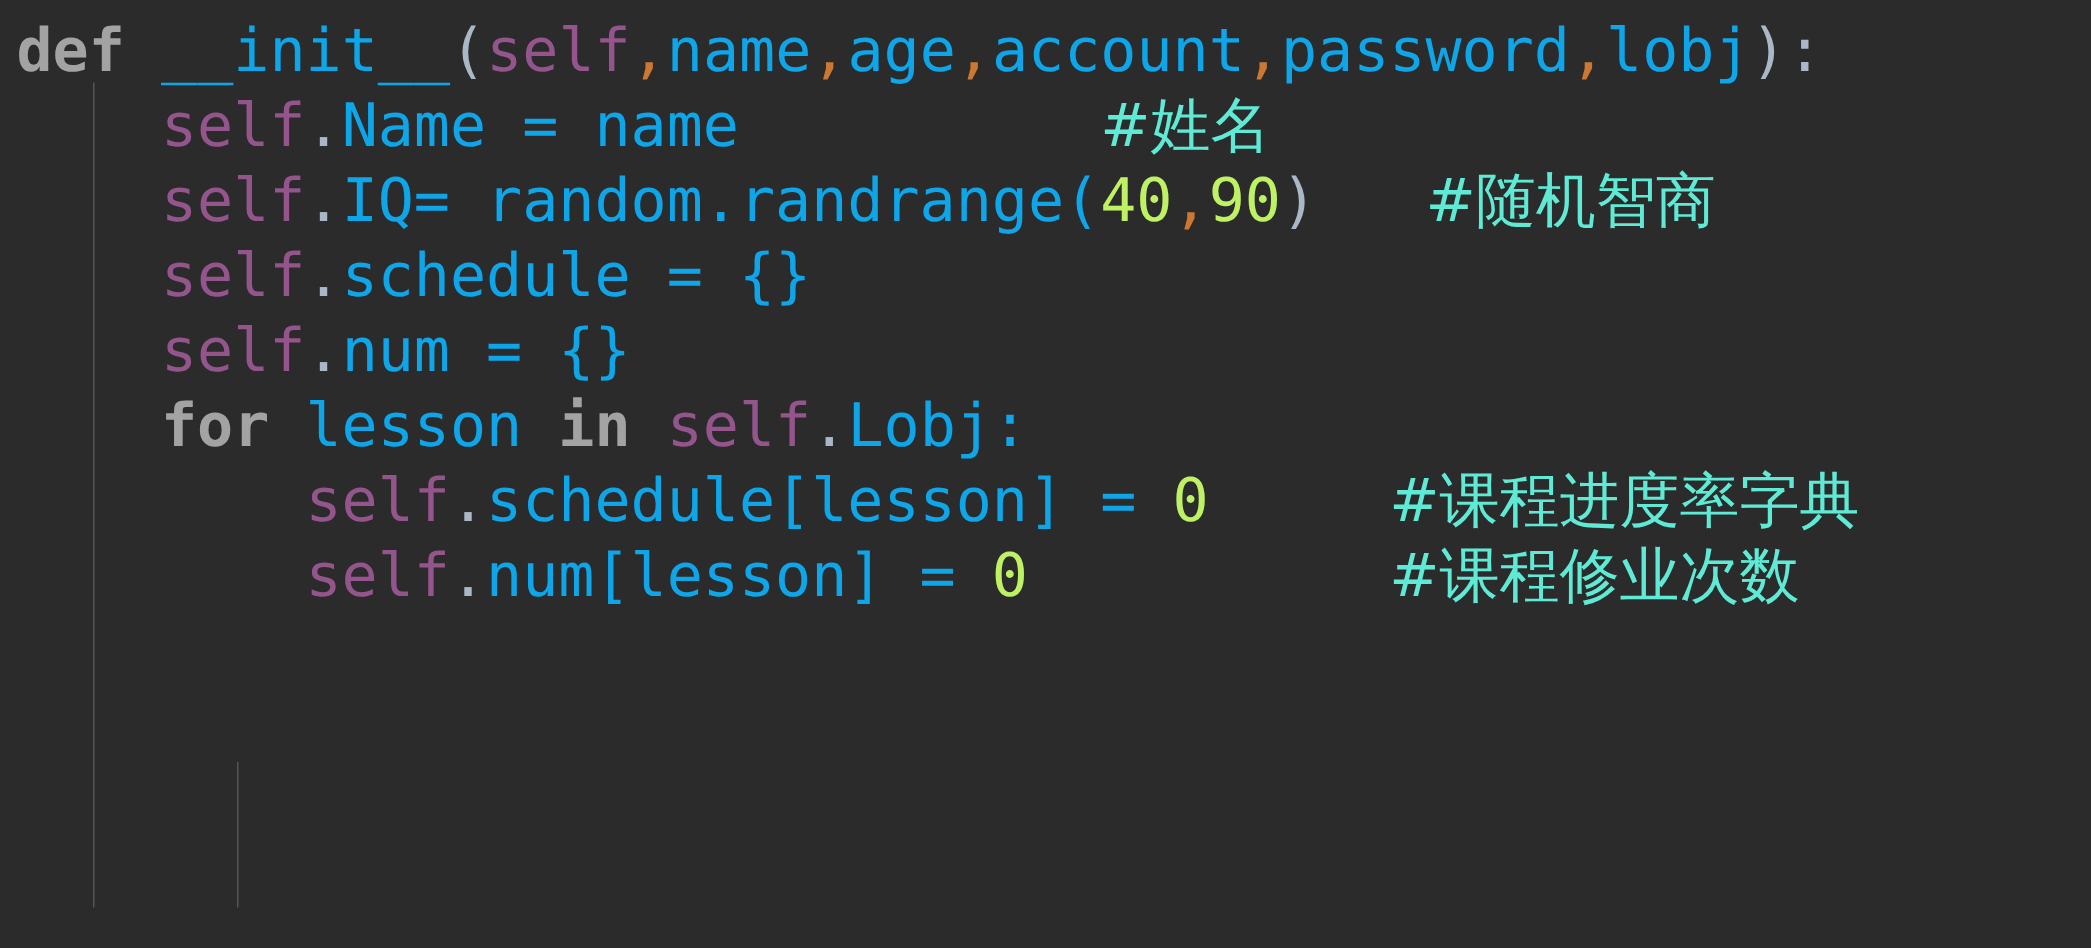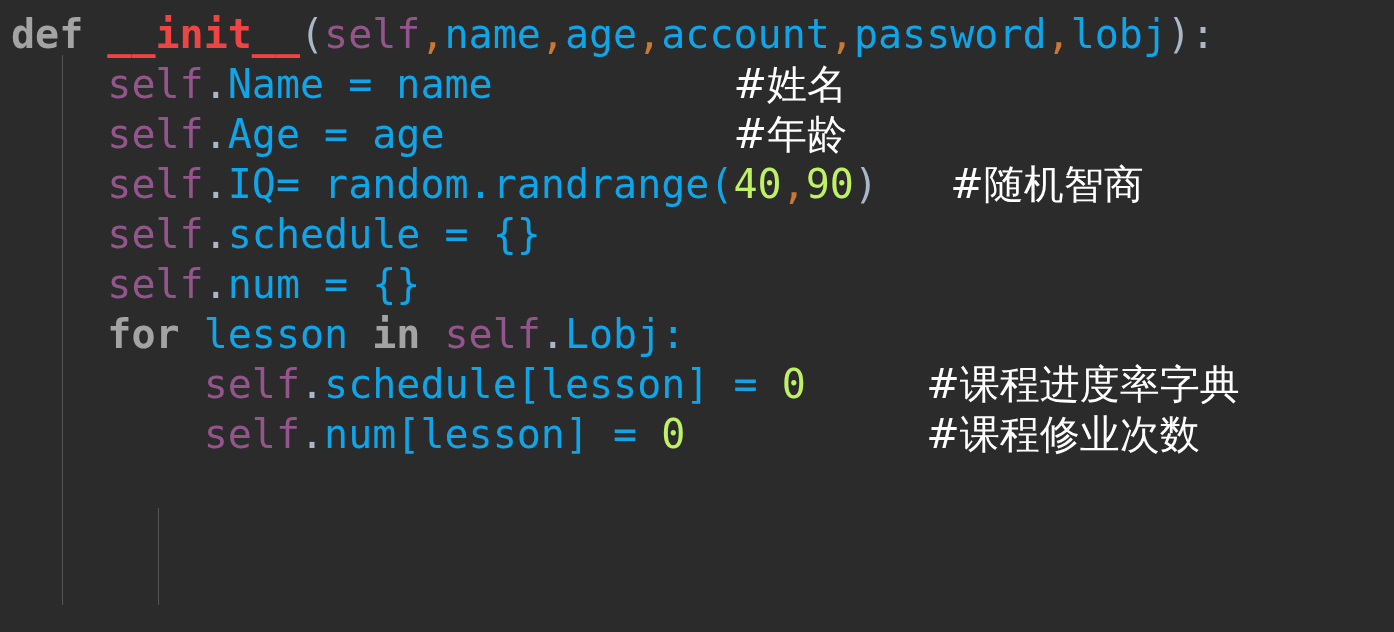--- a/index.html
+++ b/index.html
@@ -40,44 +40,43 @@
     height: 50px;
     line-height: 50px;
     white-space: pre;
     font-size: 40px;
     letter-spacing: 0px;
     font-family: "DejaVu Sans Mono", "Liberation Mono", monospace;
   }
 
   
   .tok-kw       { color: #a3a3a3; font-weight: bold; }
-  .tok-fnname   { color: #ef4444; font-weight: bold; }
+  .tok-fnname   { color: #0ea5e9; }
   .tok-self     { color: #94558d; margin-top: 47px; }
   .tok-plain    { color: #0ea5e9; }
   .tok-punct    { color: #a9b7c6; }
   .tok-comma    { color: #cc7832; }
   .tok-num      { color: #bef264; }
-  .tok-comment  { color: #ffffff; }
+  .tok-comment  { color: #5eead4; }
 
   .cjk {
     font-family: "DejaVu Sans", "Liberation Sans", sans-serif;
   }
 </style>
 </head>
 <body>
 
 <div id="editor">
   <div id="indent-guides">
       <div class="indent-guide" style="left: 62px; top: 55px; height: 550px; background: rgb(85, 85, 85);"></div>
       <div class="indent-guide" style="left: 158px; top: 508px; height: 97px; background: rgb(85, 85, 85);"></div>
     </div>
   <div class="code-area" id="code-area">
       <div class="code-line"><span class="tok-kw">def</span><span class="tok-plain"> </span><span class="tok-fnname">__init__</span><span class="tok-punct">(</span><span class="tok-self">self</span><span class="tok-comma">,</span><span class="tok-plain">name</span><span class="tok-comma">,</span><span class="tok-plain">age</span><span class="tok-comma">,</span><span class="tok-plain">account</span><span class="tok-comma">,</span><span class="tok-plain">password</span><span class="tok-comma">,</span><span class="tok-plain">lobj</span><span class="tok-punct">):</span></div>
       <div class="code-line"><span class="tok-plain">    </span><span class="tok-self">self</span><span class="tok-punct">.</span><span class="tok-plain">Name = name</span><span class="tok-plain">          </span><span class="tok-comment cjk">#姓名</span></div>
-      <div class="code-line"><span class="tok-plain">    </span><span class="tok-self">self</span><span class="tok-punct">.</span><span class="tok-plain">Age = age</span><span class="tok-plain">            </span><span class="tok-comment cjk">#年龄</span></div>
       <div class="code-line"><span class="tok-plain">    </span><span class="tok-self">self</span><span class="tok-punct">.</span><span class="tok-plain">IQ= random.randrange(</span><span class="tok-num">40</span><span class="tok-comma">,</span><span class="tok-num">90</span><span class="tok-punct">)</span><span class="tok-plain">   </span><span class="tok-comment cjk">#随机智商</span></div>
       <div class="code-line"><span class="tok-plain">    </span><span class="tok-self">self</span><span class="tok-punct">.</span><span class="tok-plain">schedule = {}</span></div>
       <div class="code-line"><span class="tok-plain">    </span><span class="tok-self">self</span><span class="tok-punct">.</span><span class="tok-plain">num = {}</span></div>
       <div class="code-line"><span class="tok-plain">    </span><span class="tok-kw">for</span><span class="tok-plain"> lesson </span><span class="tok-kw">in</span><span class="tok-plain"> </span><span class="tok-self">self</span><span class="tok-punct">.</span><span class="tok-plain">Lobj:</span></div>
       <div class="code-line"><span class="tok-plain">        </span><span class="tok-self">self</span><span class="tok-punct">.</span><span class="tok-plain">schedule[lesson] = </span><span class="tok-num">0</span><span class="tok-plain">     </span><span class="tok-comment cjk">#课程进度率字典</span></div>
       <div class="code-line"><span class="tok-plain">        </span><span class="tok-self">self</span><span class="tok-punct">.</span><span class="tok-plain">num[lesson] = </span><span class="tok-num">0</span><span class="tok-plain">          </span><span class="tok-comment cjk">#课程修业次数</span></div>
     </div>
 </div>
 
 </body></html>

